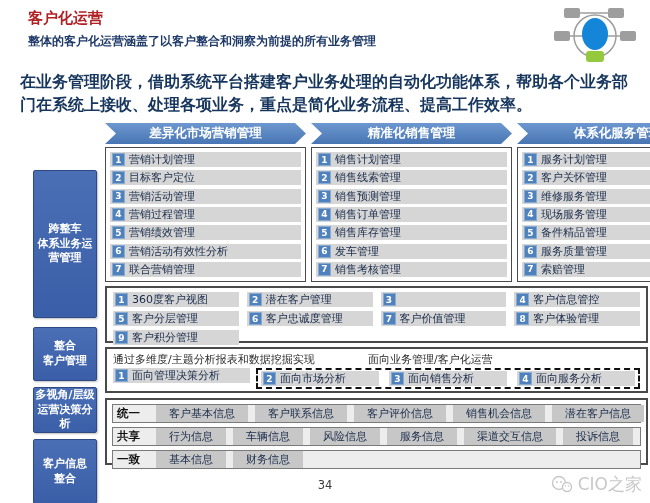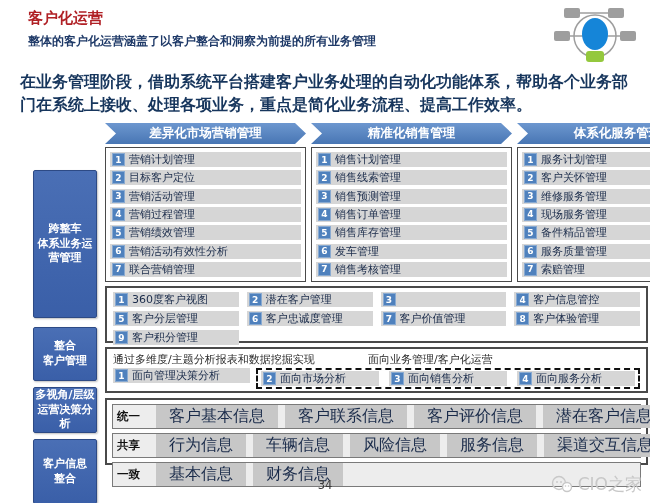--- a/index.html
+++ b/index.html
@@ -43,21 +43,21 @@
   .analysis-row{display:flex;margin-top:2px;align-items:stretch;}
   .analysis-first{width:135px;flex:0 0 135px;margin-right:6px;}
   .dashed{flex:1;border:2px dashed #111;display:flex;gap:10px;padding:1px 3px;}
   .dashed .mod-row{flex:1;height:auto;}
   
   .info{position:absolute;left:105px;top:398px;width:543px;height:67px;box-sizing:border-box;
     border:2px solid #4a4a4a;background:#fff;padding:4px 5px;display:flex;flex-direction:column;gap:4px;}
   .info-bar{flex:1;background:var(--bar_gray);border:1px solid #7a7a7a;display:flex;align-items:center;
     padding:0 4px;gap:7px;}
   .info-label{font-size:11.5px;font-weight:bold;color:#111;flex:0 0 32px;}
-  .info-chip{background:var(--chip_gray);color:#1a2b4a;font-size:16px;padding:1px 13px;white-space:nowrap;}
+  .info-chip{background:var(--chip_gray);color:#1a2b4a;font-size:11px;padding:1px 13px;white-space:nowrap;}
   
   .page-num{position:absolute;left:0;right:0;top:478px;text-align:center;font-size:11.5px;color:#3a3a3a;}
   .watermark{position:absolute;right:8px;top:473px;display:flex;align-items:center;gap:4px;
     color:#c8c8c8;font-size:17px;justify-content:flex-end;}
 </style>
 </head>
 <body>
 
 <div class="slide">
 
@@ -255,20 +255,21 @@
         </div>
     </div>
   </div>
 
   <div class="info" id="info-rows">
       <div class="info-bar">
         <span class="info-label">统一</span>
         <span class="info-chip">客户基本信息</span>
         <span class="info-chip">客户联系信息</span>
         <span class="info-chip">客户评价信息</span>
+        <span class="info-chip">销售机会信息</span>
         <span class="info-chip">潜在客户信息</span>
       </div>
       <div class="info-bar">
         <span class="info-label">共享</span>
         <span class="info-chip">行为信息</span>
         <span class="info-chip">车辆信息</span>
         <span class="info-chip">风险信息</span>
         <span class="info-chip">服务信息</span>
         <span class="info-chip">渠道交互信息</span>
         <span class="info-chip">投诉信息</span>

